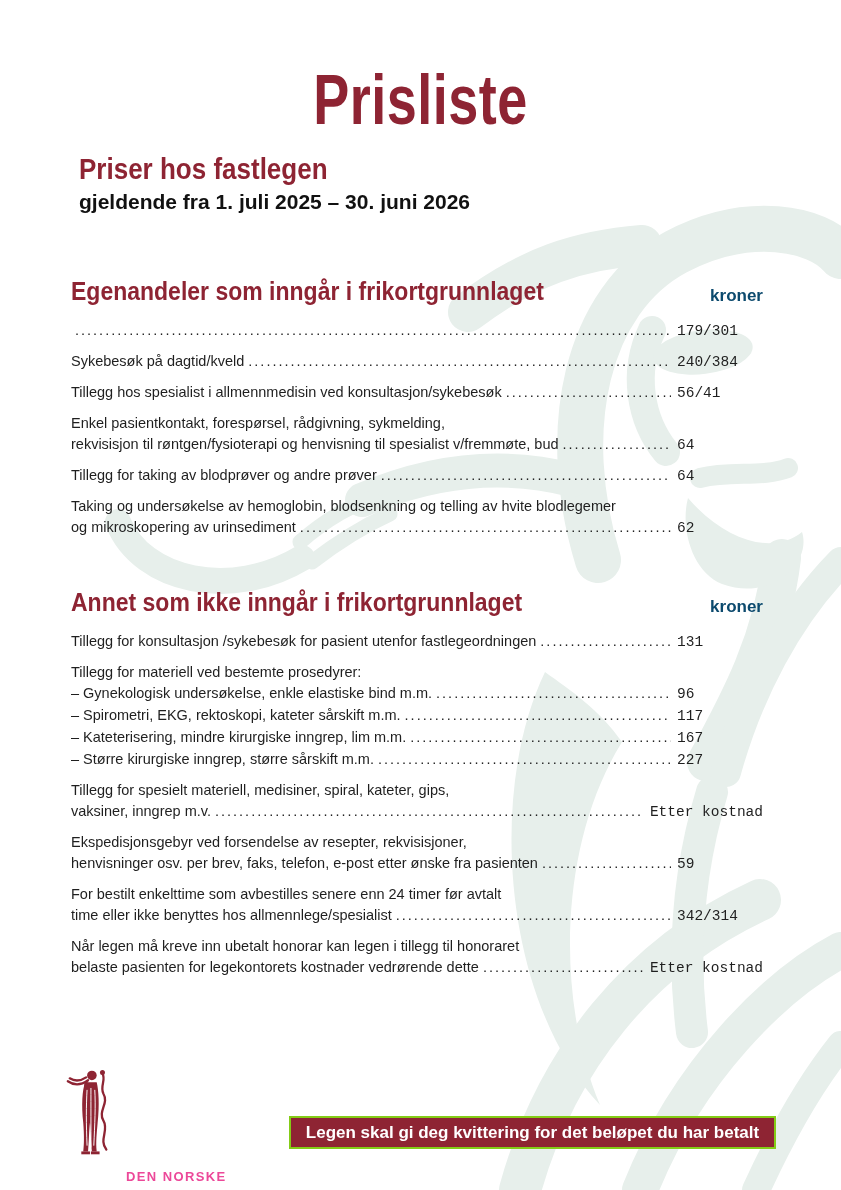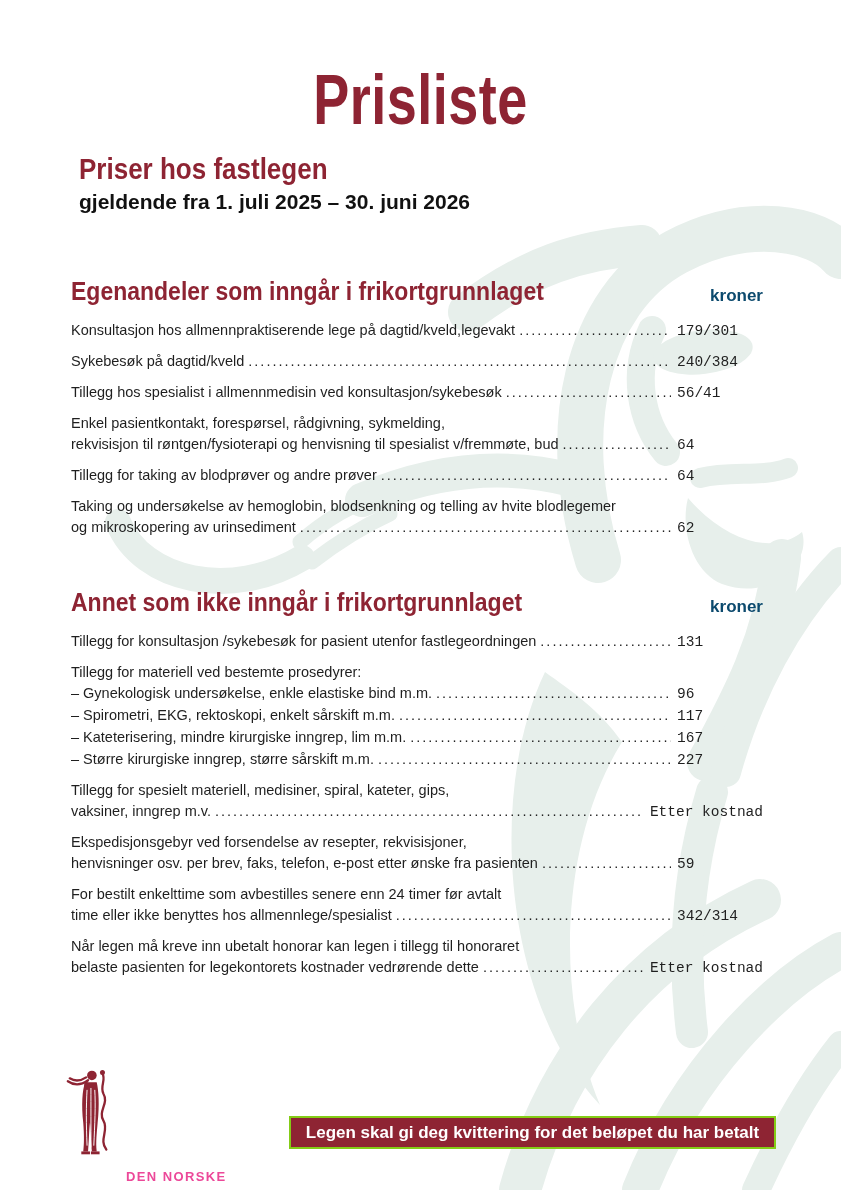--- a/index.html
+++ b/index.html
@@ -164,21 +164,20 @@
   </div>
 
   <div class="layer sections">
       <section class="price-section">
         <div class="sec-head">
           <h2 class="sec-title">Egenandeler som inngår i frikortgrunnlaget</h2>
           <span class="kroner">kroner</span>
         </div>
         <div class="block">
           <div class="line">
-            <span class="txt">Konsultasjon hos allmennpraktiserende lege på dagtid/kveld,legevakt</span>
             <span class="dots">....................................................................................................................................................................................</span>
             <span class="price">179/301</span>
           </div>
         </div>
         <div class="block">
           <div class="line">
             <span class="txt">Sykebesøk på dagtid/kveld</span>
             <span class="dots">....................................................................................................................................................................................</span>
             <span class="price">240/384</span>
           </div>
@@ -233,21 +232,21 @@
         <div class="block">
           <div class="line">
             <span class="txt">Tillegg for materiell ved bestemte prosedyrer:</span>
           </div>
           <div class="line">
             <span class="txt">– Gynekologisk undersøkelse, enkle elastiske bind m.m.</span>
             <span class="dots">....................................................................................................................................................................................</span>
             <span class="price">96</span>
           </div>
           <div class="line">
-            <span class="txt">– Spirometri, EKG, rektoskopi, enkelt sårskift m.m.</span>
+            <span class="txt">– Spirometri, EKG, rektoskopi, kateter sårskift m.m.</span>
             <span class="dots">....................................................................................................................................................................................</span>
             <span class="price">117</span>
           </div>
           <div class="line">
             <span class="txt">– Kateterisering, mindre kirurgiske inngrep, lim m.m.</span>
             <span class="dots">....................................................................................................................................................................................</span>
             <span class="price">167</span>
           </div>
           <div class="line">
             <span class="txt">– Større kirurgiske inngrep, større sårskift m.m.</span>

